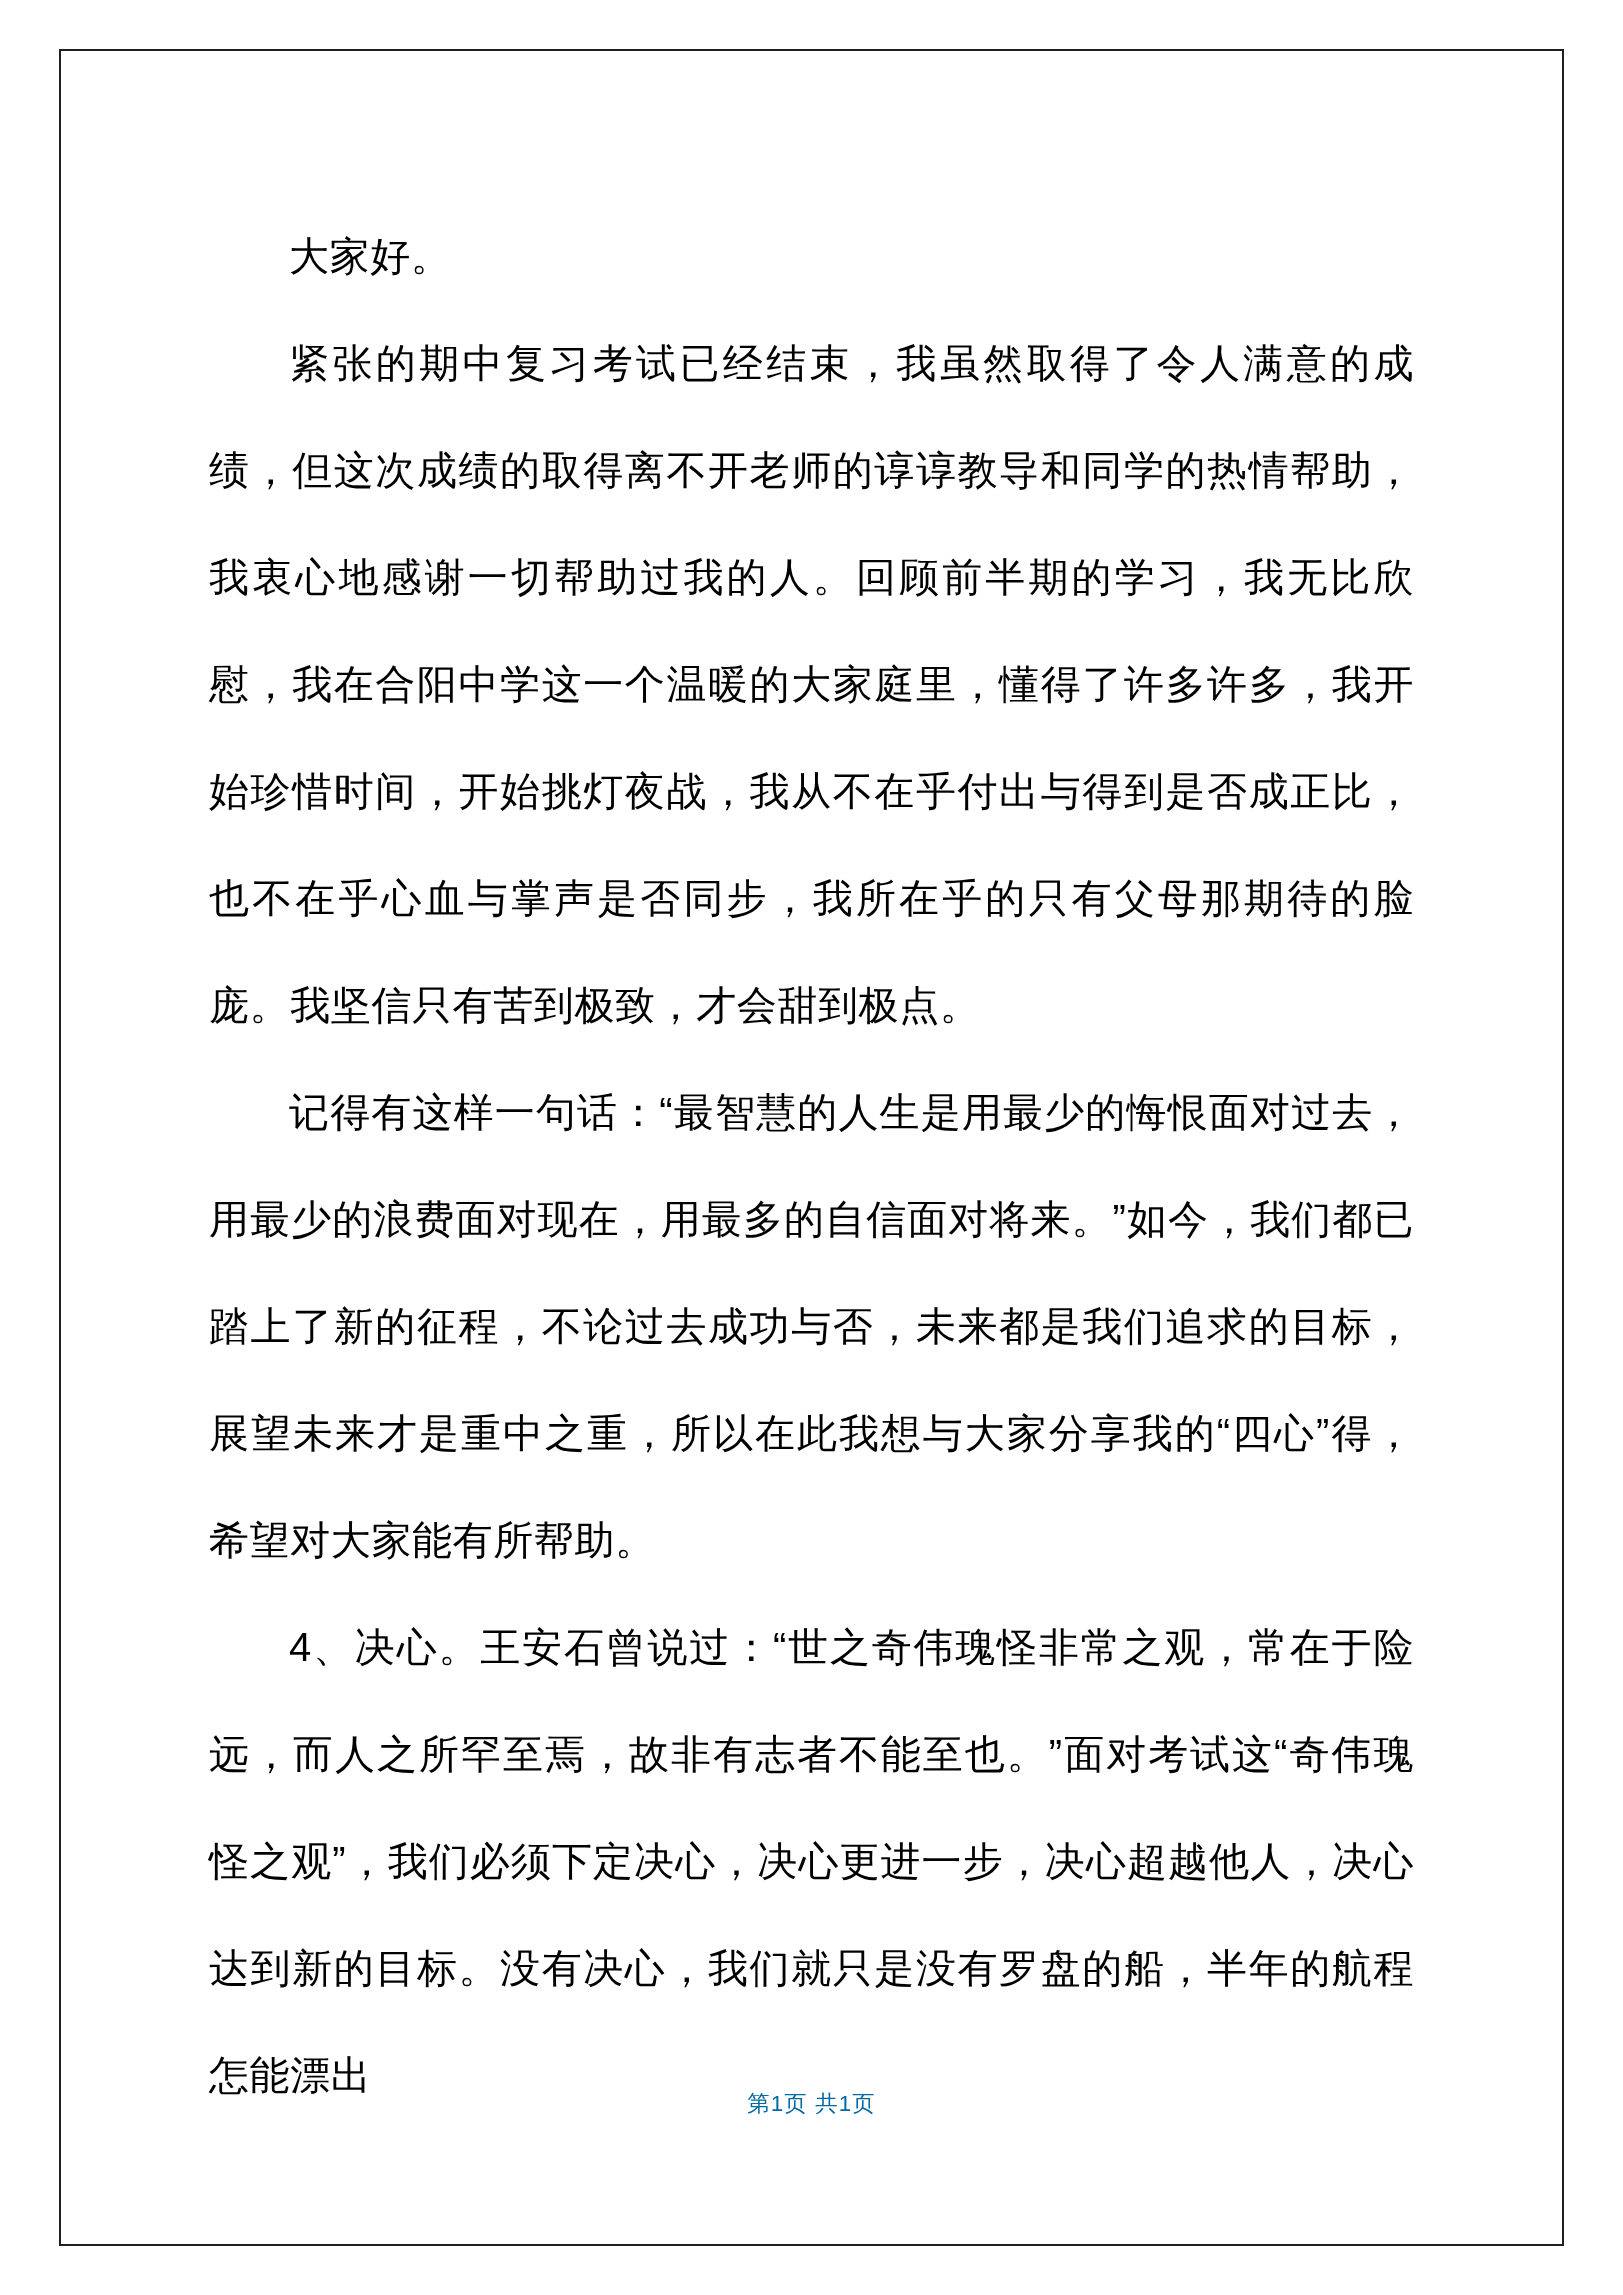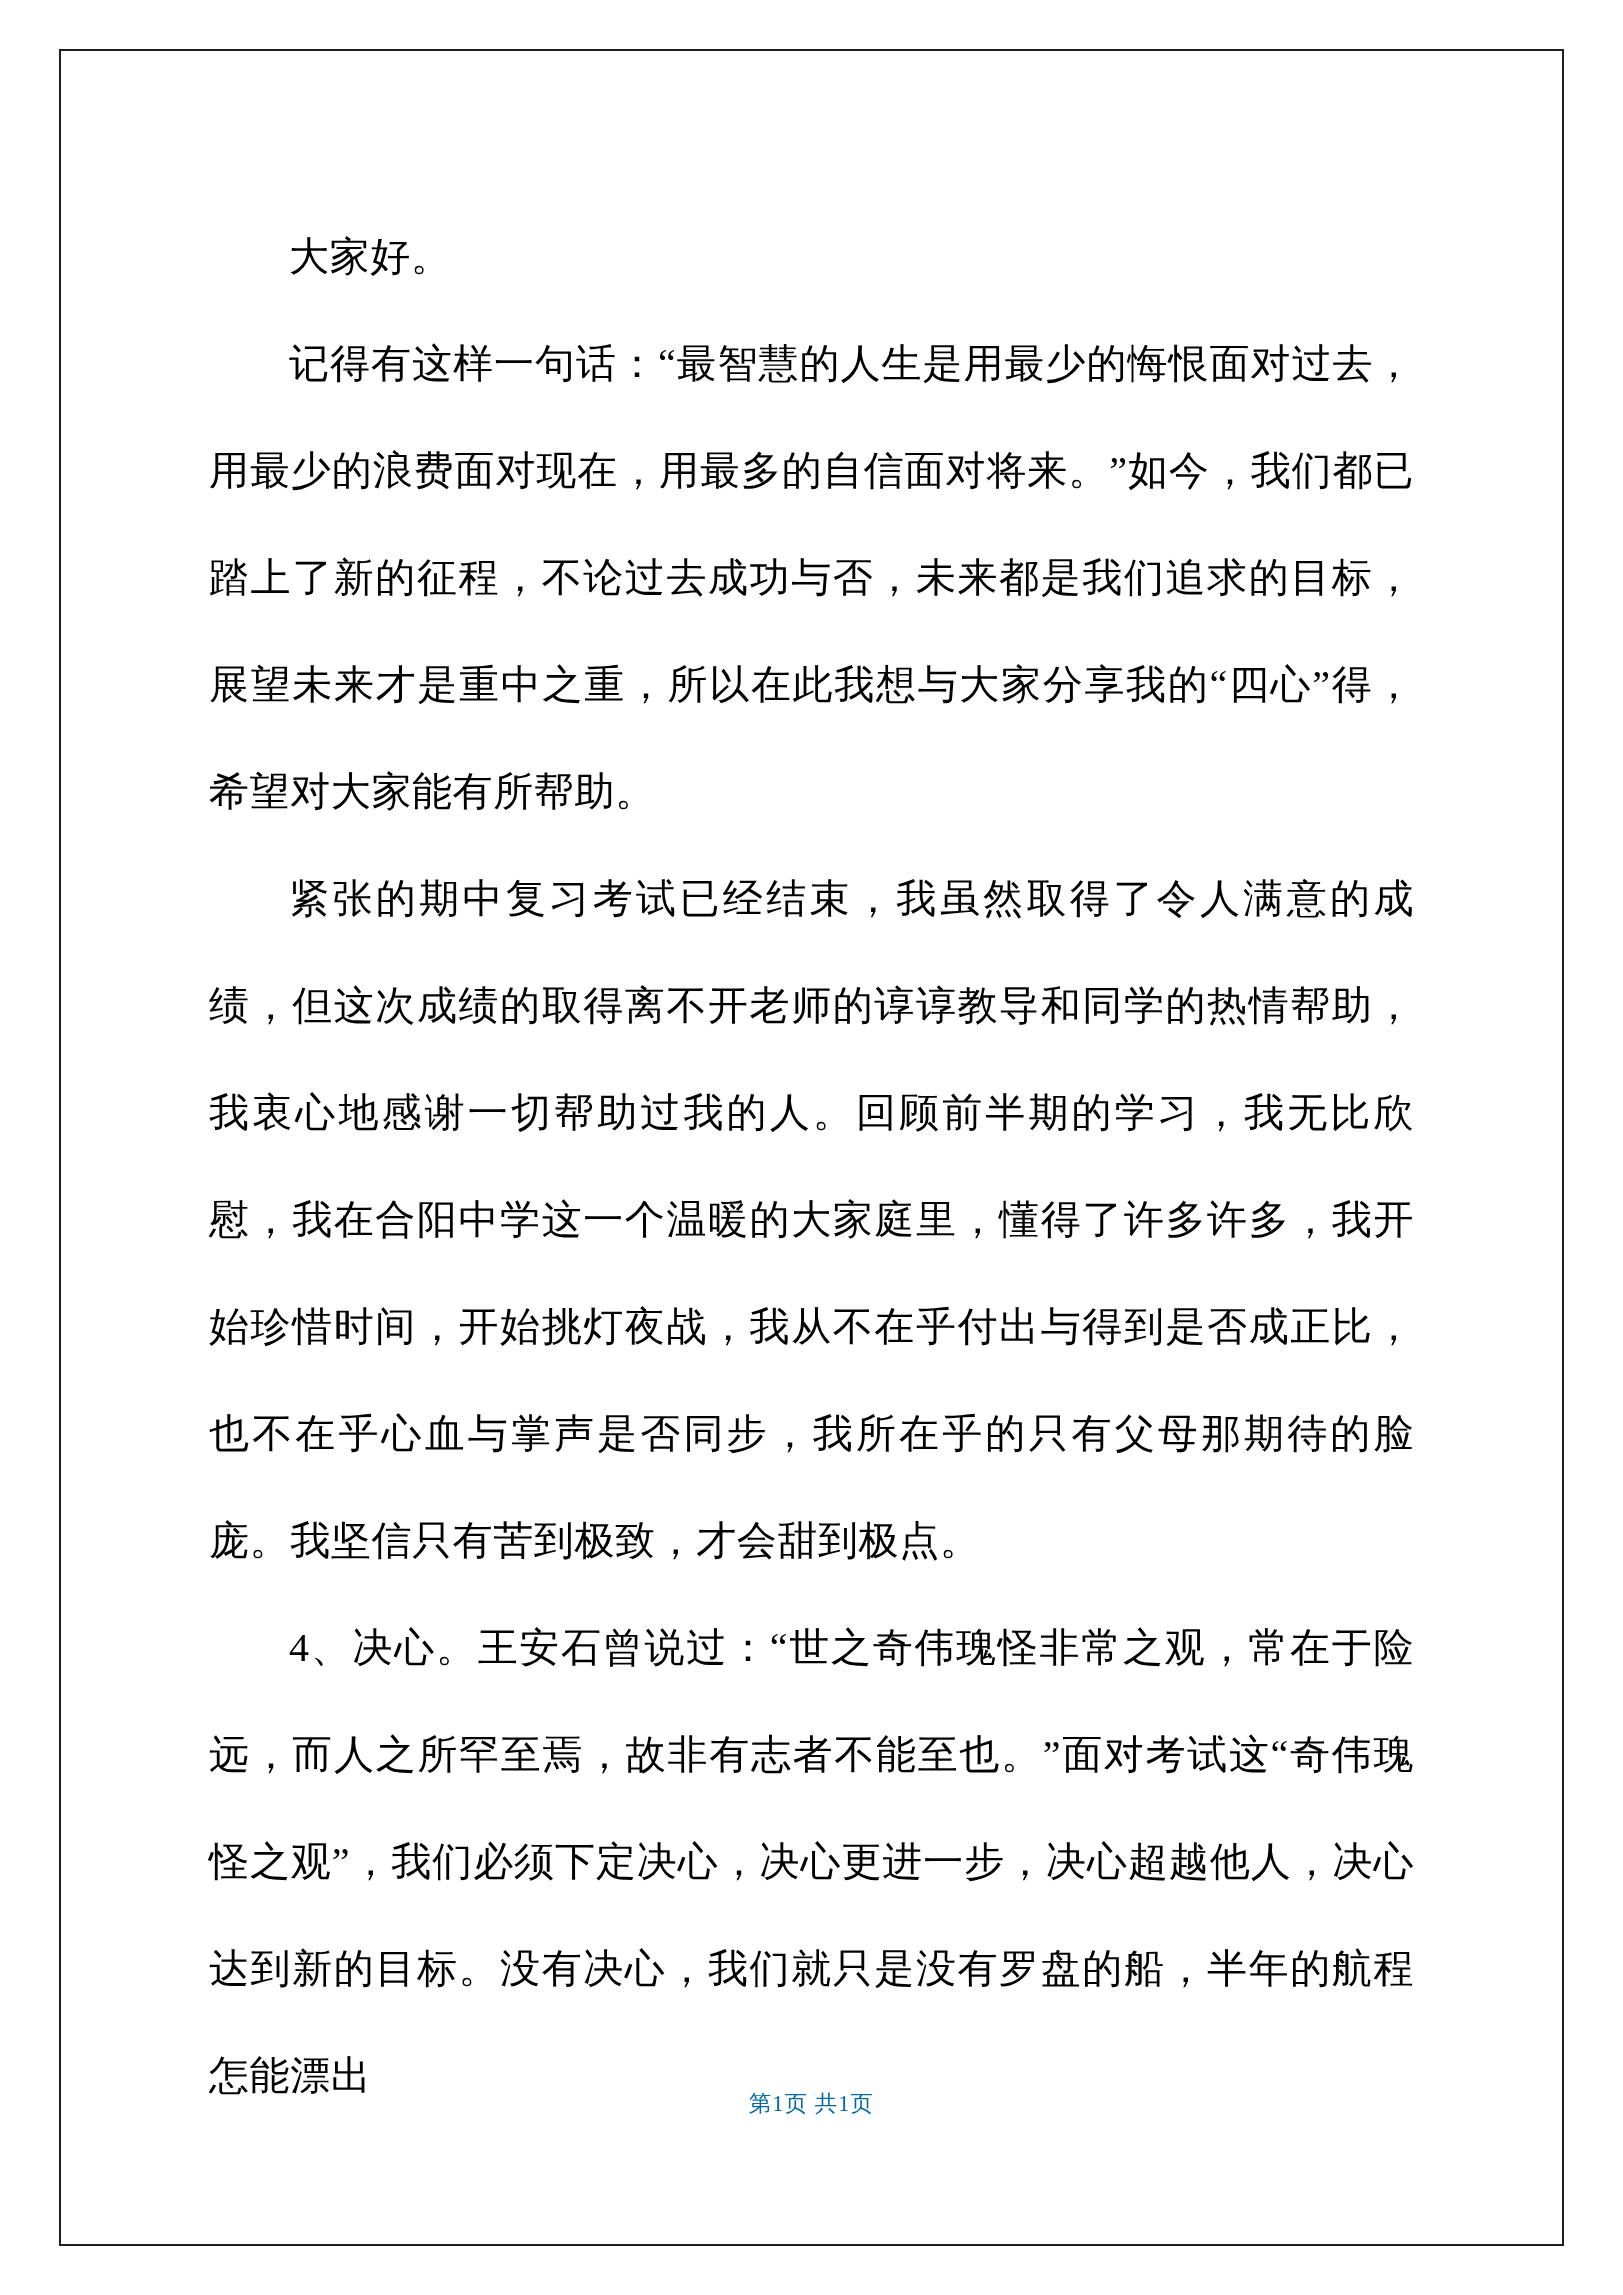--- a/index.html
+++ b/index.html
@@ -5,21 +5,21 @@
   html, body {
     margin: 0;
     padding: 0;
     background: #ffffff;
   }
   .page {
     position: relative;
     width: 1623px;
     height: 2295px;
     background: #ffffff;
-    font-family: Liberation Serif, serif;
+    font-family: Liberation Sans, sans-serif;
     color: #000000;
     overflow: hidden;
   }
   .page-border {
     position: absolute;
     top: 49px;
     left: 59px;
     right: 59px;
     bottom: 49px;
     border: 2.2px solid #1f1f1f;
@@ -55,21 +55,21 @@
 </style>
 </head>
 <body>
 
 <div class="page">
 
   <div class="page-border"></div>
 
   <div class="doc-body">
     <p>大家好。</p>
+    <p>紧张的期中复习考试已经结束，我虽然取得了令人满意的成绩，但这次成绩的取得离不开老师的谆谆教导和同学的热情帮助，我衷心地感谢一切帮助过我的人。回顾前半期的学习，我无比欣慰，我在合阳中学这一个温暖的大家庭里，懂得了许多许多，我开始珍惜时间，开始挑灯夜战，我从不在乎付出与得到是否成正比，也不在乎心血与掌声是否同步，我所在乎的只有父母那期待的脸庞。我坚信只有苦到极致，才会甜到极点。</p>
     <p>记得有这样一句话：“最智慧的人生是用最少的悔恨面对过去，用最少的浪费面对现在，用最多的自信面对将来。”如今，我们都已踏上了新的征程，不论过去成功与否，未来都是我们追求的目标，展望未来才是重中之重，所以在此我想与大家分享我的“四心”得，希望对大家能有所帮助。</p>
-    <p>紧张的期中复习考试已经结束，我虽然取得了令人满意的成绩，但这次成绩的取得离不开老师的谆谆教导和同学的热情帮助，我衷心地感谢一切帮助过我的人。回顾前半期的学习，我无比欣慰，我在合阳中学这一个温暖的大家庭里，懂得了许多许多，我开始珍惜时间，开始挑灯夜战，我从不在乎付出与得到是否成正比，也不在乎心血与掌声是否同步，我所在乎的只有父母那期待的脸庞。我坚信只有苦到极致，才会甜到极点。</p>
     <p>4、决心。王安石曾说过：“世之奇伟瑰怪非常之观，常在于险远，而人之所罕至焉，故非有志者不能至也。”面对考试这“奇伟瑰怪之观”，我们必须下定决心，决心更进一步，决心超越他人，决心达到新的目标。没有决心，我们就只是没有罗盘的船，半年的航程怎能漂出</p>
   </div>
 
   <div class="page-footer">第1页  共1页</div>
 
 </div>
 
 
 </body></html>

